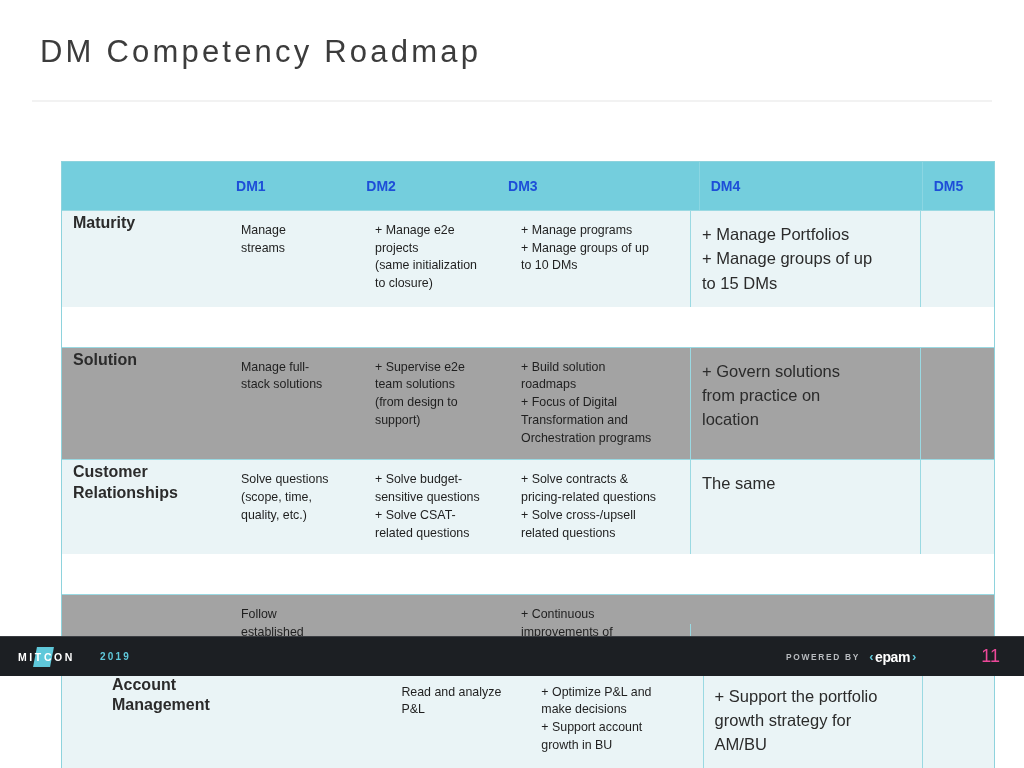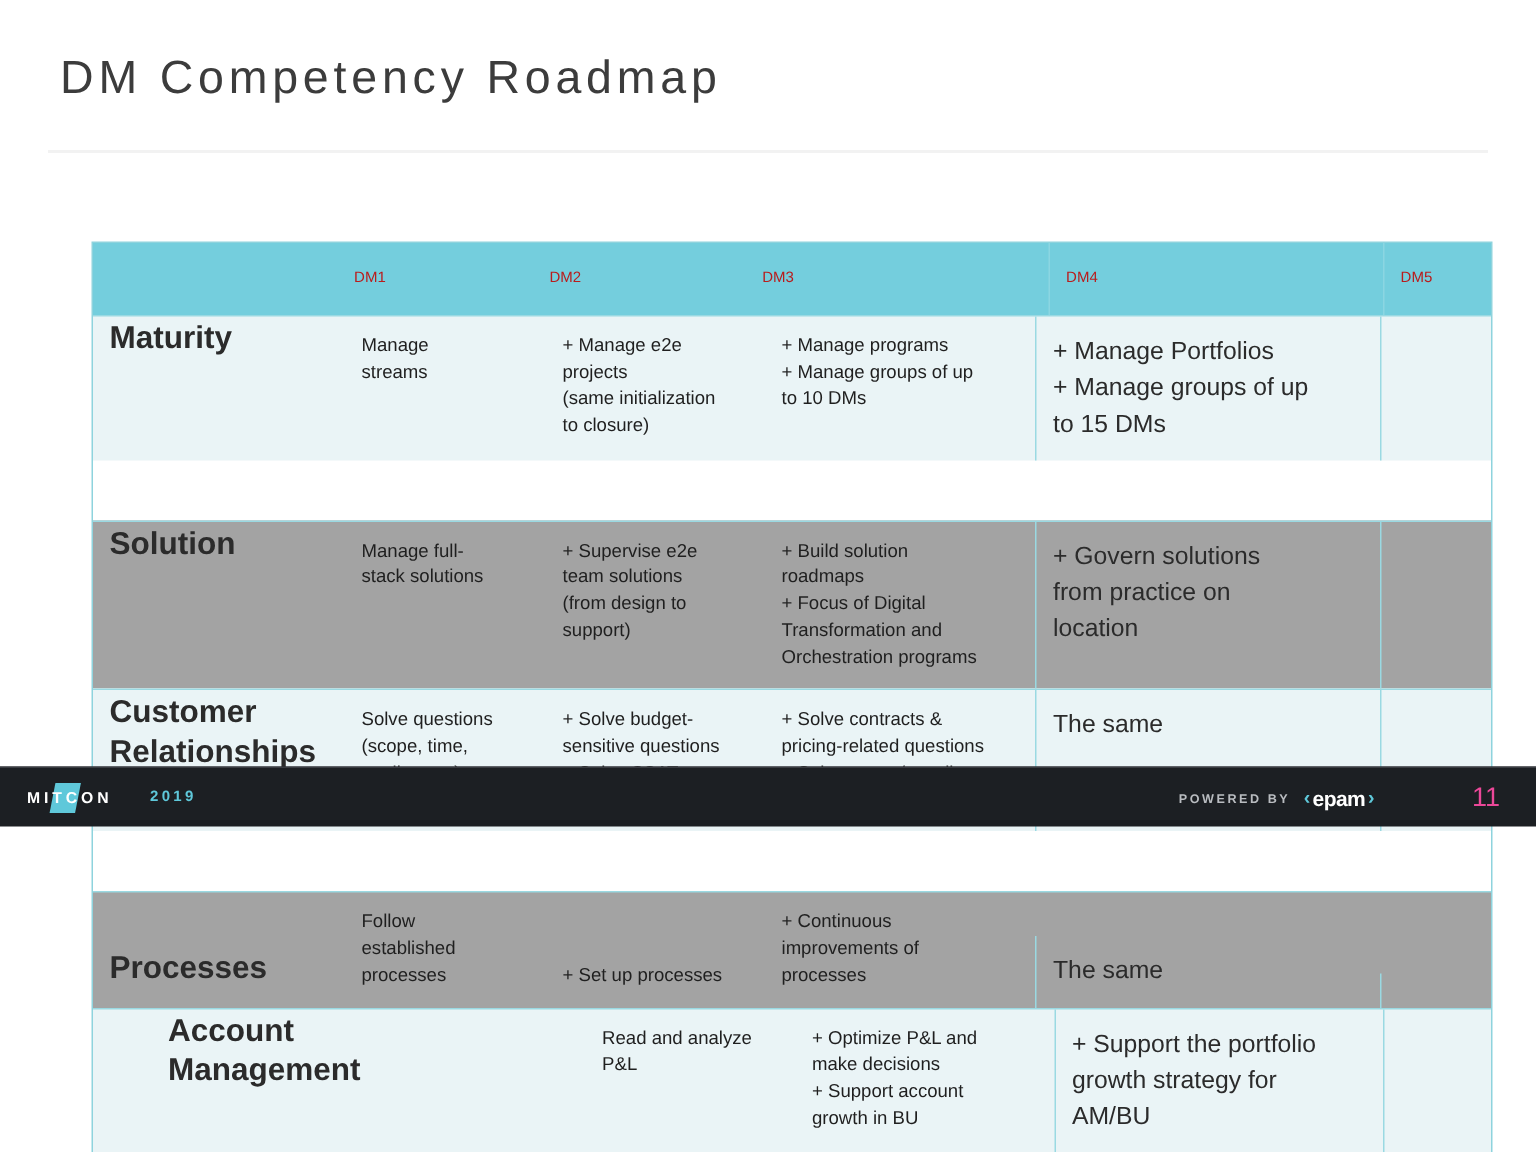--- a/index.html
+++ b/index.html
@@ -5,21 +5,21 @@
   * { box-sizing: border-box; }
   html, body {
     margin: 0; padding: 0;
     width: 1024px; height: 768px;
     background: #ffffff;
     font-family: "Liberation Sans", sans-serif;
     overflow: hidden;
   }
   .slide {
     position: relative;
-    width: 1024px; height: 551px;
+    width: 1024px; height: 676px;
     background: #ffffff;
   }
 
   
   .title {
     position: absolute;
     left: 40px; top: 34px;
     font-size: 31px;
     font-weight: 400;
     letter-spacing: 3.2px;
@@ -42,23 +42,23 @@
     background: #ffffff;
   }
   .thead {
     display: flex;
     background: #74cedd;
     height: 48px;
   }
   .thead .cell {
     display: flex;
     align-items: center;
-    color: #b91c1c;
-    font-size: 10px;
-    font-weight: 400;
+    color: #1d4ed8;
+    font-size: 14px;
+    font-weight: 700;
     padding-left: 11px;
   }
   .thead .sep { border-left: 1px solid #8bd6e2; }
 
   .trow {
     display: flex;
     border-top: 1px solid #9ad9e2;
   }
   .trow.tint { background: #eaf4f6; }
   .trow.plain { background: #a3a3a3; margin-top: 40px; }
@@ -74,21 +74,21 @@
   .c-dm5    { width: 74px;  border-left: 1px solid #9ad9e2; }
 
   .thead .c-label  { width: 168px; }
   .thead .c-dm1    { width: 134px; }
   .thead .c-dm2    { width: 146px; }
   .thead .c-dm3    { width: 180px; }
   .thead .c-dm4    { width: 230px; margin-left: 27px; }
   .thead .c-dm5    { width: 74px;  }
 
   .rowlabel {
-    font-size: 21px;
+    font-size: 16px;
     font-weight: 700;
     color: #2b2b2b;
     line-height: 1.28;
     padding-top: 2px;
   }
   .small-text {
     font-size: 12.4px;
     line-height: 1.43;
     color: #1f1f1f;
     white-space: pre-line;

